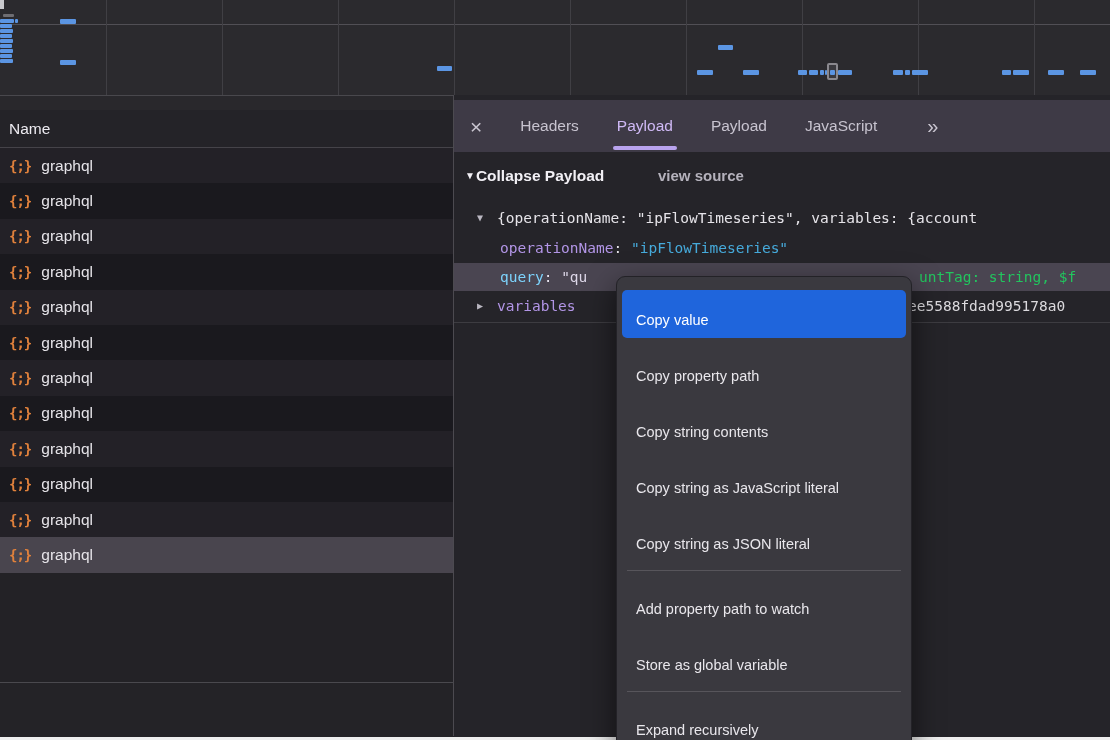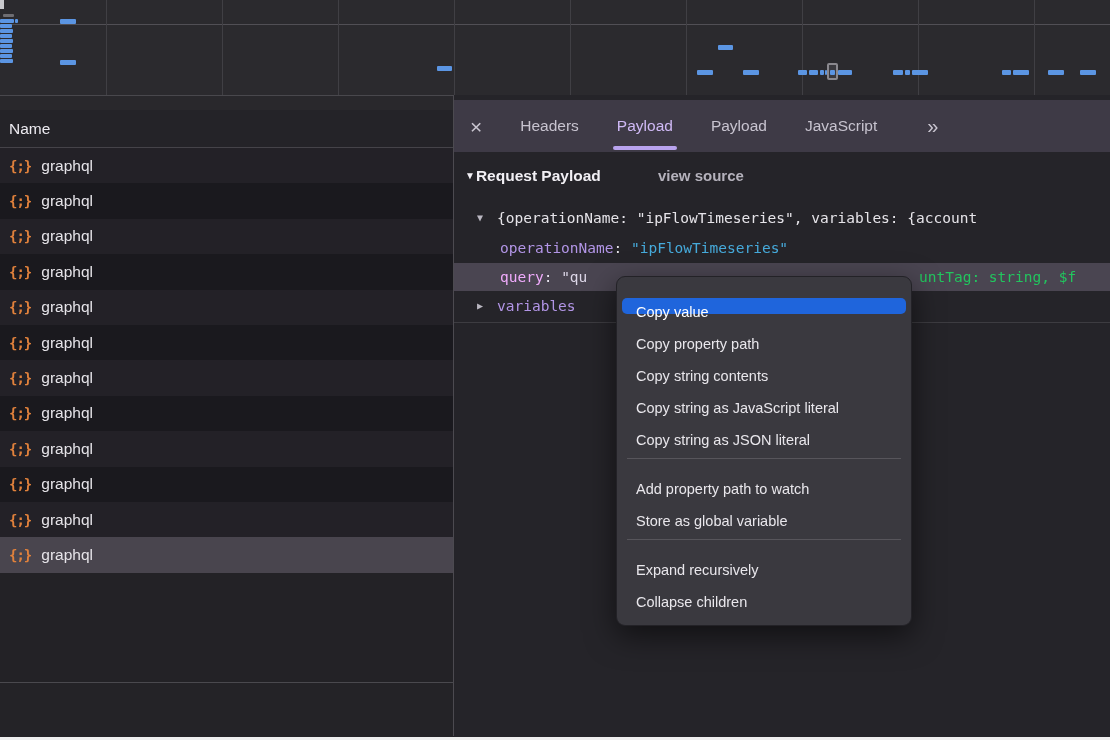--- a/index.html
+++ b/index.html
@@ -55,21 +55,21 @@
   .p-row .txt{position:absolute;left:43px;}
   .p-row .txt2{position:absolute;left:46px;}
   .p-row.hl{background:#4a4551;}
   .frag-right{position:absolute;}
   .sect-border{position:absolute;left:0;top:170px;width:100%;height:1px;background:#3d3c41;}
 
   
   .menu{position:absolute;left:616px;top:276px;width:294px;background:#3a393f;
         border:1px solid #232227;border-radius:9px;padding:5px 0;z-index:10;
         box-shadow:0 10px 30px rgba(0,0,0,.55);}
-  .menu-item{margin:16px 5px;padding:0 14px;height:16px;line-height:29px;border-radius:5px;
+  .menu-item{margin:8px 5px;padding:16px 14px;height:16px;line-height:29px;border-radius:5px;
              font-size:14.5px;color:#e9e7ec;cursor:default;white-space:nowrap;}
   .menu-item.hl{color:#ffffff;}
   .menu-sep{height:1px;background:#57555b;margin:5px 10px;}
 </style>
 </head>
 <body>
 
 <div class="screen">
   <div class="devtools">
 
@@ -179,41 +179,42 @@
         <span class="close-x">×</span>
       <div class="tab">Headers</div>
           <div class="tab selected">Payload</div>
           <div class="tab">Payload</div>
           <div class="tab">JavaScript</div>
           <div class="overflow-btn">»</div>
         </div>
 
       <div class="payload">
         <div class="p-header">
-          <span class="tri">▼</span><span>Request Payload</span>
+          <span class="tri">▼</span><span>Collapse Payload</span>
         </div>
         <div class="view-source">view source</div>
 
         <div class="p-row" style="top:52px">
           <span class="tri">▼</span>
           <span class="txt">{operationName: "ipFlowTimeseries", variables: {account</span>
         </div>
 
         <div class="p-row" style="top:82px">
           <span class="txt2"><span style="color:#b295e6">operationName</span><span>: </span><span style="color:#46aadb">"ipFlowTimeseries"</span></span>
         </div>
 
         <div class="p-row hl" style="top:111px">
-          <span class="txt2"><span style="color:#f0abfc">query</span><span style="color:#e8e4ef">: </span><span style="color:#ddd7e8">"qu</span></span>
+          <span class="txt2"><span style="color:#7dd3fc">query</span><span style="color:#e8e4ef">: </span><span style="color:#ddd7e8">"qu</span></span>
           <span class="frag-right" style="left:465px;color:#22c55e">untTag: string, $f</span>
         </div>
 
         <div class="p-row" style="top:140px">
           <span class="tri">▶</span>
           <span class="txt" style="color:#b295e6">variables</span>
+          <span class="frag-right" style="left:454px;color:#dcdade">ee5588fdad995178a0</span>
         </div>
 
         <div class="sect-border"></div>
       </div>
     </div>
 
     <div class="menu" id="menu">
         <div class="menu-item hl" style="background: rgb(31, 101, 220);">Copy value</div>
         <div class="menu-item">Copy property path</div>
         <div class="menu-item">Copy string contents</div>

